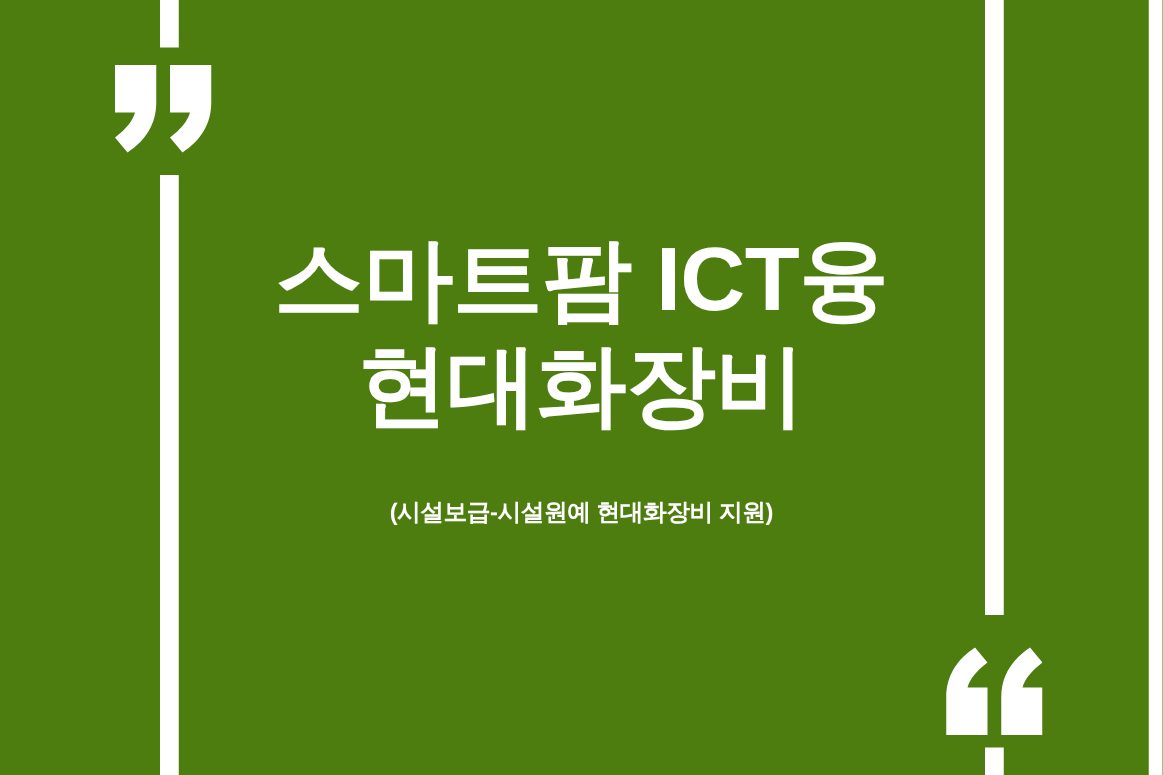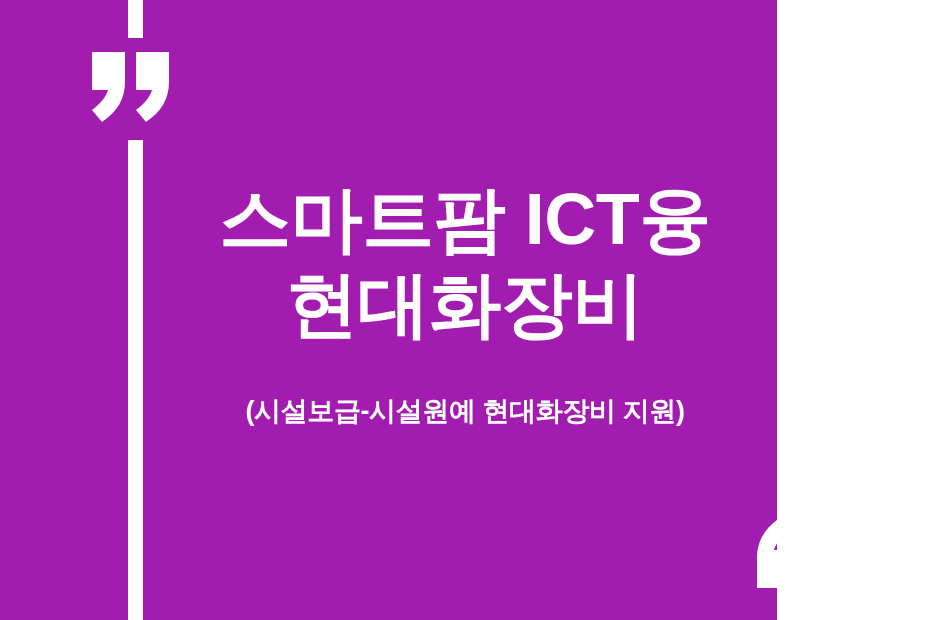--- a/index.html
+++ b/index.html
@@ -10,23 +10,23 @@
 
   body {
     width: 930px;
     height: 620px;
     overflow: hidden;
     font-family: "Liberation Sans", "DejaVu Sans", sans-serif;
   }
 
   #poster {
     position: relative;
-    width: 777px;
+    width: 919px;
     height: 620px;
-    background: #a21caf;
+    background: #4d7c0f;
     overflow: hidden;
   }
 
   
   .vrule {
     position: absolute;
     background: #ffffff;
   }
 
   
@@ -105,21 +105,21 @@
     font-weight: 700;
     line-height: 1.18;
     letter-spacing: -0.5px;
     white-space: nowrap;
   }
 
   .subtitle {
     display: block;
     margin-top: 48px;
     color: #ffffff;
-    font-size: 27px;
+    font-size: 19px;
     font-weight: 700;
     line-height: 1.2;
     letter-spacing: -0.4px;
     white-space: nowrap;
   }
 </style>
 </head>
 <body>
 
 <div id="poster">

